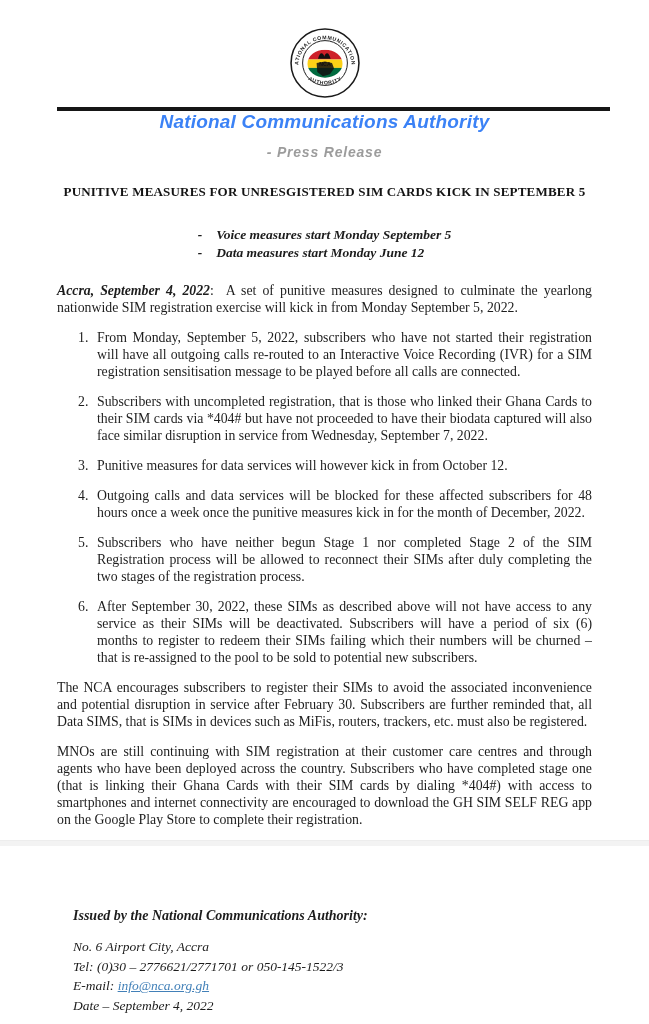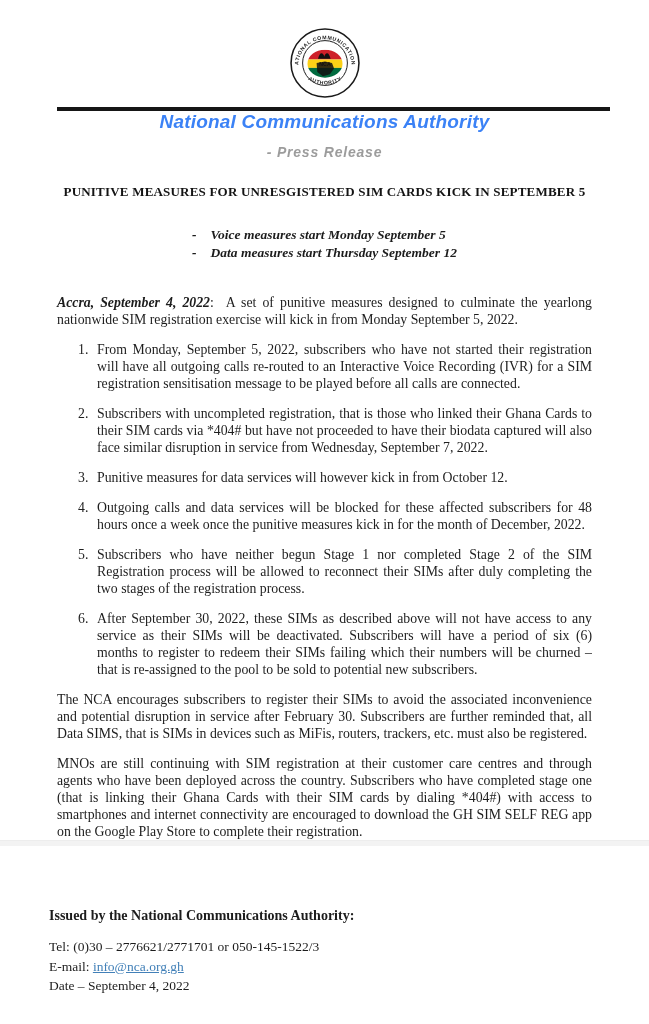--- a/index.html
+++ b/index.html
@@ -35,38 +35,38 @@
   }
 
   .subpoints {
     margin: 26px auto 0; width: max-content;
     font-style: italic; font-weight: bold; font-size: 13.5px;
     line-height: 18px; color: #1c1c1c;
   }
   .subpoint .dash { display: inline-block; margin-right: 14px; }
 
   .body-p { margin: 11px 0 0; text-align: justify; font-size: 13.8px; line-height: 17px; color: #1d1d1d; }
-  .dateline { margin-top: 32px; }
+  .dateline { margin-top: 20px; }
   .lead { font-weight: bold; font-style: italic; }
 
   .measures { margin-top: 13px; padding-left: 21px; }
   .measure { display: flex; margin-bottom: 13px; font-size: 13.8px; line-height: 17px; }
   .measure .num { flex: 0 0 19px; width: 19px; }
   .measure .txt { flex: 1; text-align: justify; }
 
   .closing { margin-top: 13px; }
 
   .pagebreak {
     position: absolute; z-index: 0; top: 840px; left: 0;
     width: 649px; height: 5px; background: #f3f3f3; border-top: 1px solid #ededed;
   }
 
   .footer {
-    position: absolute; z-index: 1; top: 908px; left: 49px; right: 57px;
-    color: #1c1c1c;
+    position: absolute; z-index: 1; top: 908px; left: 73px; right: 57px;
+    font-style: italic; color: #1c1c1c;
   }
   .issued { margin: 0 0 13px; font-weight: bold; font-size: 14px; }
   .addr { margin: 0; font-size: 13.5px; line-height: 19.5px; }
   .email { color: #4280b8; text-decoration: underline; cursor: pointer; text-align: right; }
 
   .seal-arc {
     font-family: "Liberation Sans", "DejaVu Sans", sans-serif;
     font-weight: bold; font-size: 7.4px; letter-spacing: 0.9px; fill: #222;
   }
   .seal-nca {
@@ -117,21 +117,21 @@
 
     <div class="doctype">- Press Release</div>
 
     <div class="title">PUNITIVE MEASURES FOR UNRESGISTERED SIM CARDS KICK IN SEPTEMBER 5</div>
 
     <div class="subpoints">
       <div class="subpoint">
         <span class="dash">-</span><span>Voice measures start Monday September 5</span>
       </div>
       <div class="subpoint">
-        <span class="dash">-</span><span>Data measures start Thursday September 12</span>
+        <span class="dash">-</span><span>Data measures start Monday June 12</span>
       </div>
     </div>
 
     <p class="body-p dateline"><span class="lead">Accra, September 4, 2022</span><span>:&nbsp;&nbsp;A set of punitive measures designed to culminate the yearlong nationwide SIM registration exercise will kick in from Monday September 5, 2022.</span></p>
 
 
     <div class="measures">
       <div class="measure">
         <span class="num">1.</span>
         <span class="txt">From Monday, September 5, 2022, subscribers who have not started their registration will have all outgoing calls re-routed to an Interactive Voice Recording (IVR) for a SIM registration sensitisation message to be played before all calls are connected.</span>
@@ -159,18 +159,19 @@
     </div>
 
     <p class="body-p closing">The NCA encourages subscribers to register their SIMs to avoid the associated inconvenience and potential disruption in service after February 30. Subscribers are further reminded that, all Data SIMS, that is SIMs in devices such as MiFis, routers, trackers, etc. must also be registered.</p>
 
     <p class="body-p closing">MNOs are still continuing with SIM registration at their customer care centres and through agents who have been deployed across the country. Subscribers who have completed stage one (that is linking their Ghana Cards with their SIM cards by dialing *404#) with access to smartphones and internet connectivity are encouraged to download the GH SIM SELF REG app on the Google Play Store to complete their registration.</p>
 
   </div>
 
   <div class="footer">
     <p class="issued">Issued by the National Communications Authority:</p>
+    <p class="addr">No. 6 Airport City, Accra</p>
     <p class="addr">Tel: (0)30 – 2776621/2771701 or 050-145-1522/3</p>
     <p class="addr"><span>E-mail: </span><a class="email">info@nca.org.gh</a></p>
     <p class="addr">Date – September 4, 2022</p>
   </div>
 
 </div>
 
 </body></html>

